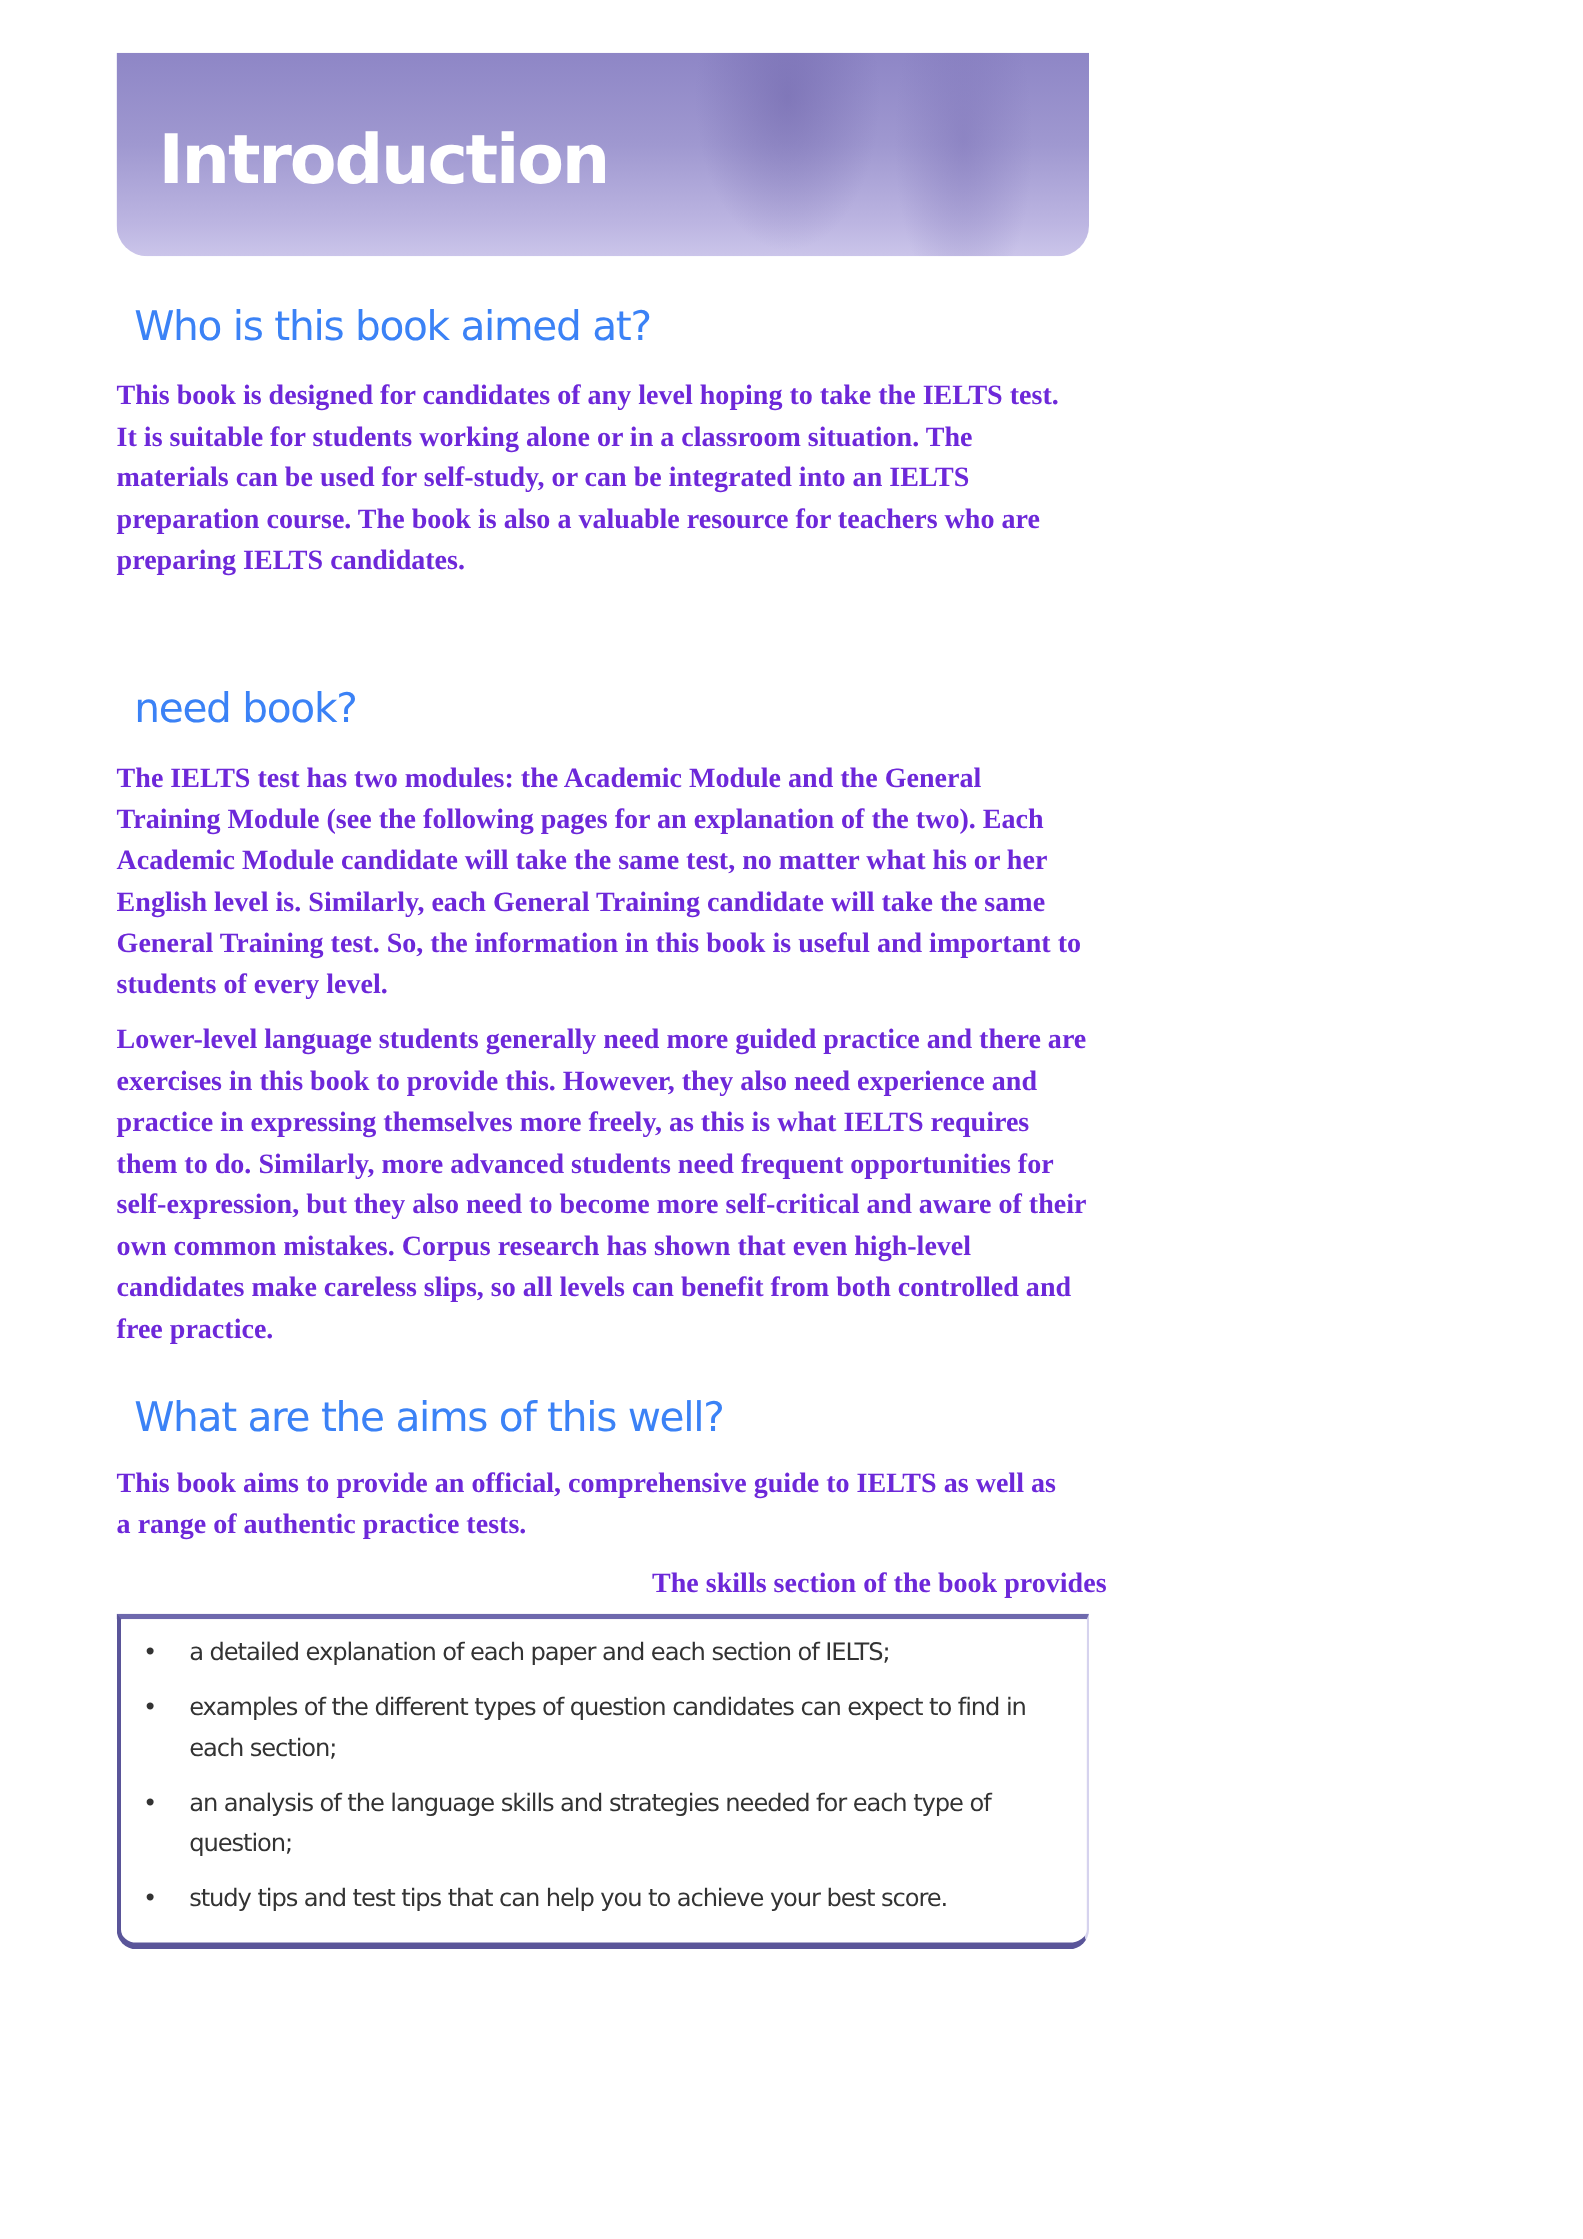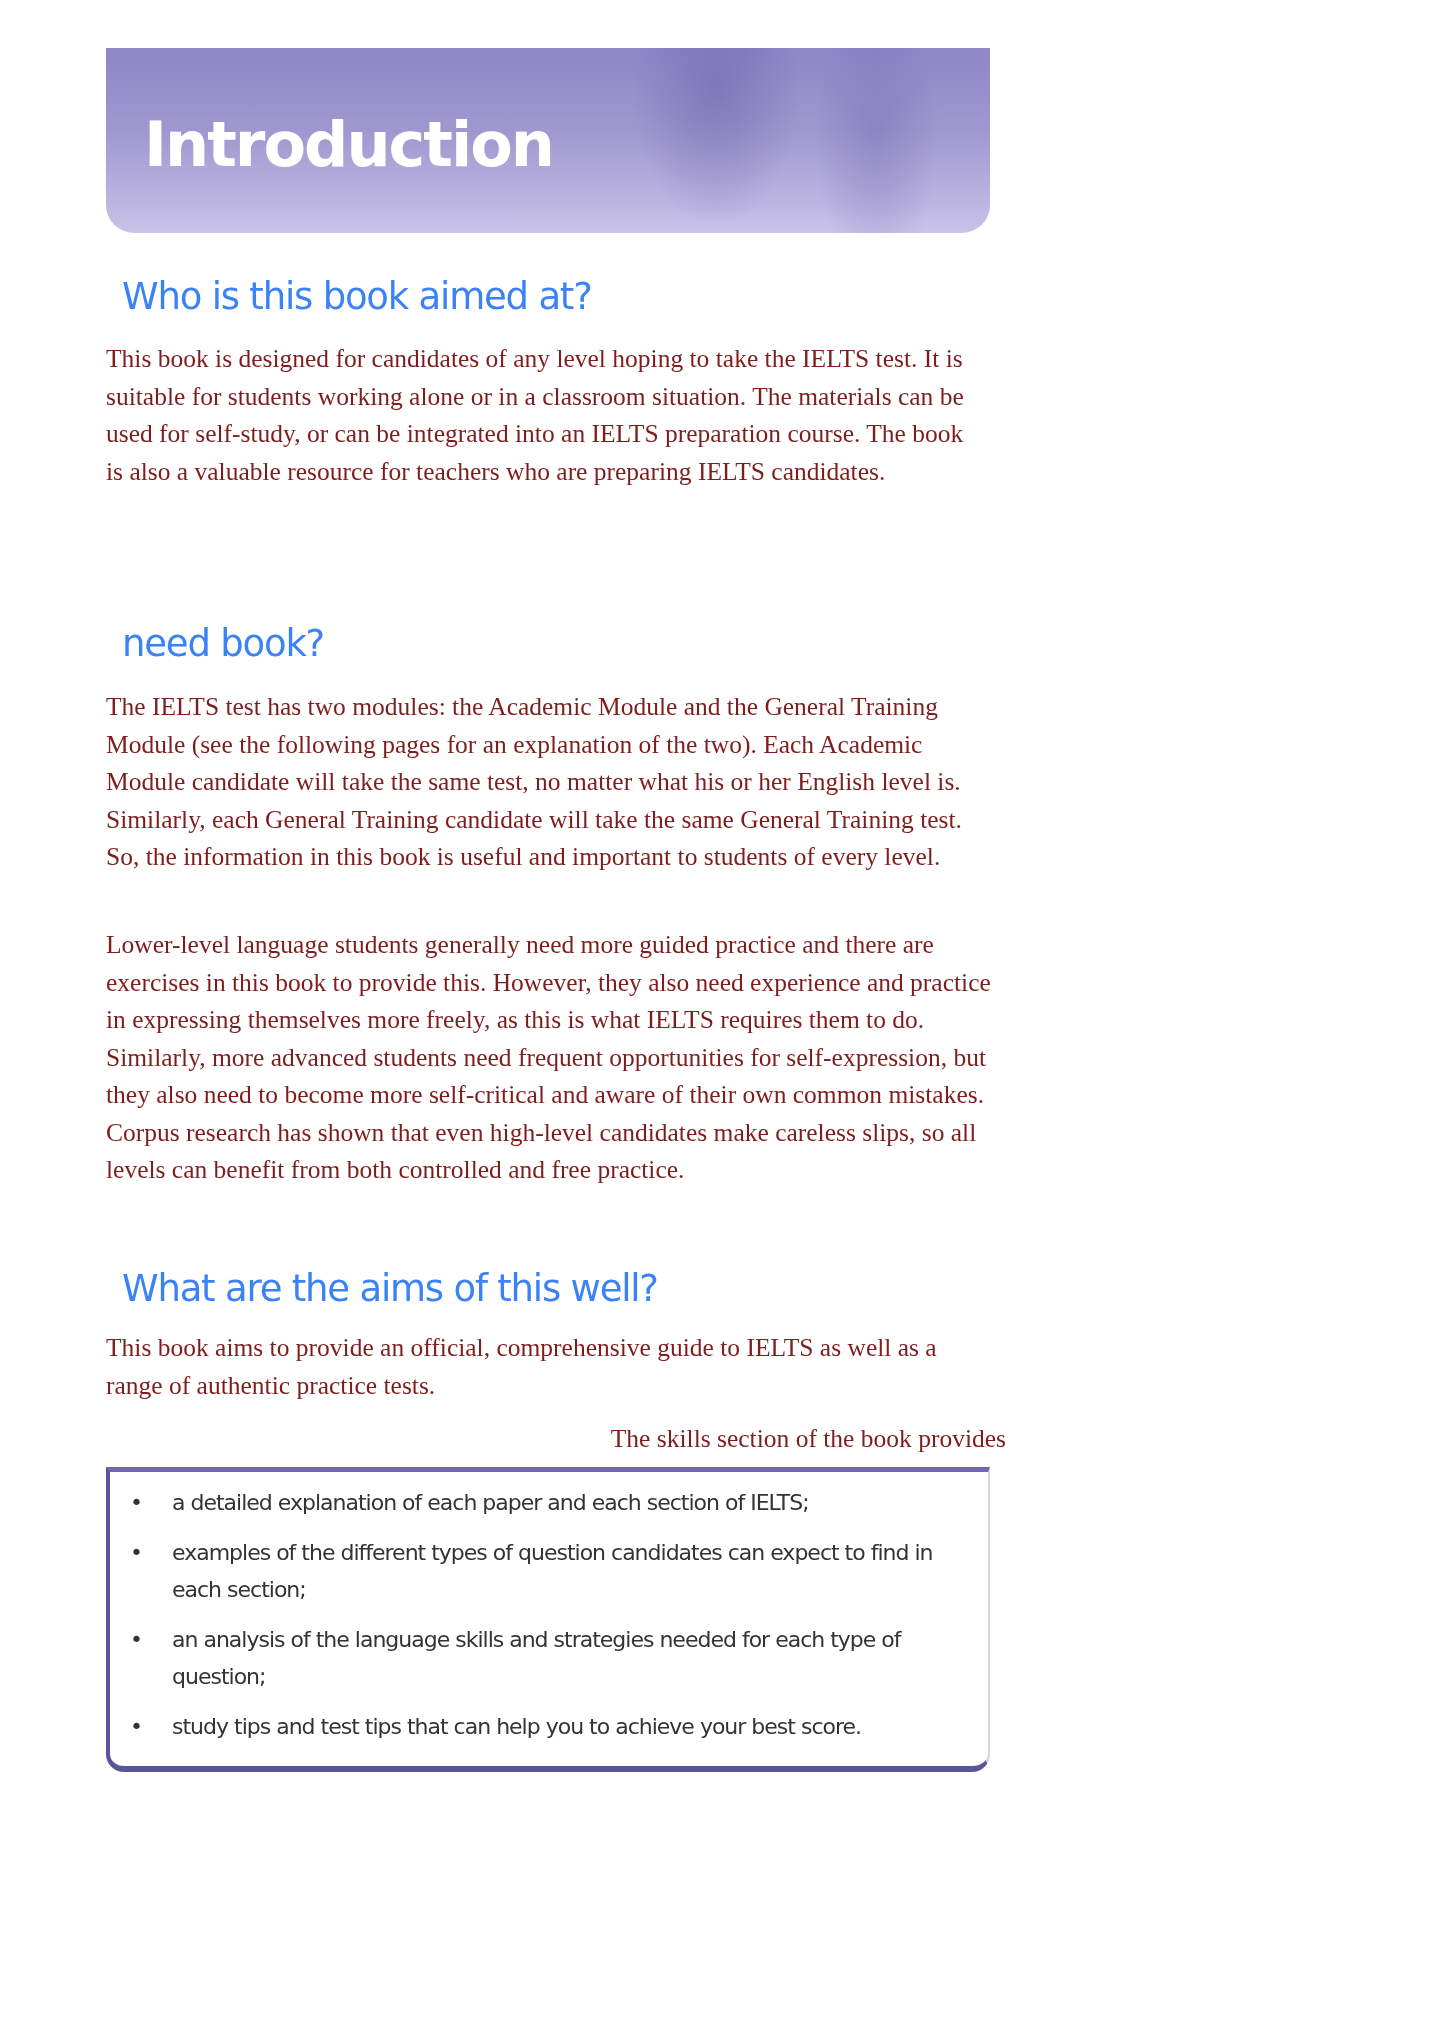--- a/index.html
+++ b/index.html
@@ -20,21 +20,21 @@
       font-size: 62px; letter-spacing: -2px; color: #ffffff; line-height: 1;
     }
     h2 {
       position: absolute; left: 122px; margin: 0;
       font-family: "DejaVu Sans", sans-serif; font-weight: normal;
       font-size: 37px; letter-spacing: -1.2px; color: #3b82f6; line-height: 54px;
     }
     p {
       position: absolute; left: 106px; margin: 0; width: 900px;
       font-family: "Liberation Serif", serif; font-size: 25.5px;
-      color: #7f1d1d; line-height: 37.5px;
+      color: #6d28d9; line-height: 37.5px; font-weight: bold;
     }
     .box {
       position: absolute; left: 106px; top: 1419px; width: 884px; height: 305px;
       box-sizing: border-box;
       border-top: 5px solid #6e69ad;
       border-left: 4px solid #5a5599;
       border-right: 2px solid #d6d3ee;
       border-bottom: 6px solid #5a5599;
       border-radius: 0 0 18px 18px;
     }

